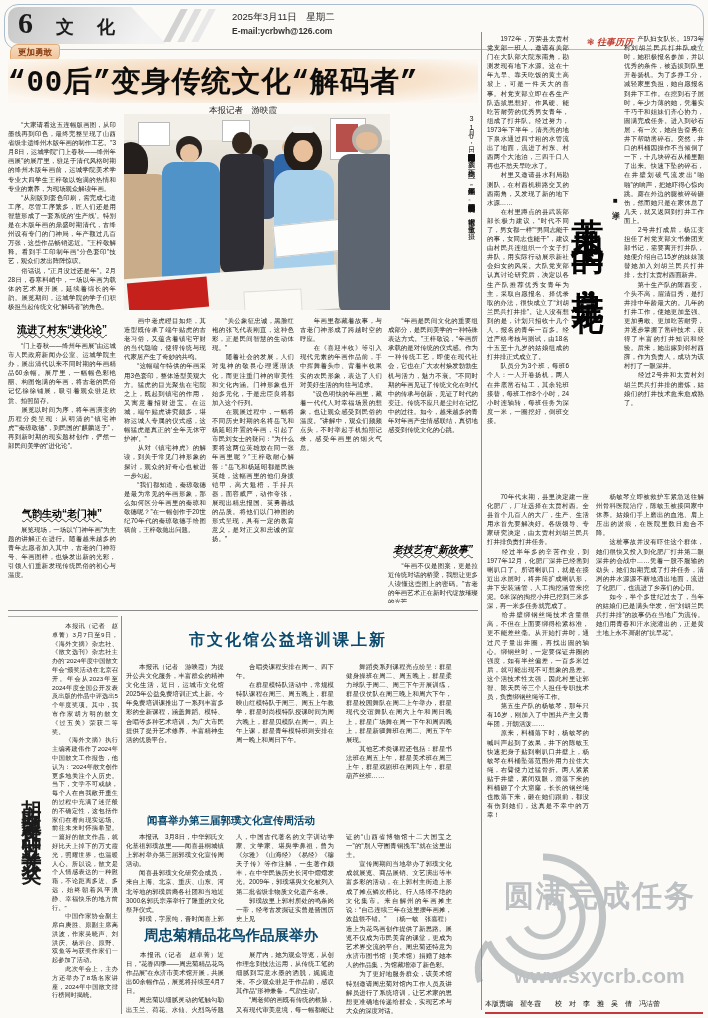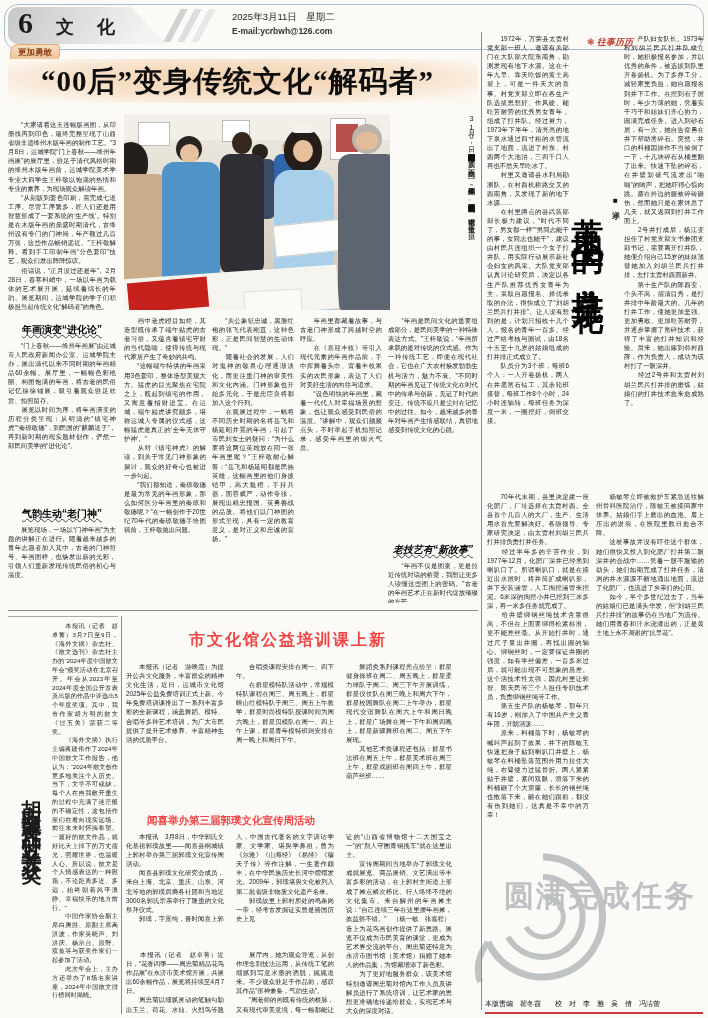--- a/index.html
+++ b/index.html
@@ -15,40 +15,40 @@
   .section{left:56px;top:15px;font-size:18px;font-weight:bold;letter-spacing:9px;}
   .d1{left:232px;top:11px;font-size:9.5px;color:#222;}
   .d2{left:232px;top:26px;font-size:8.5px;color:#333;font-weight:bold;}
   .masthead{right:12px;top:6px;font-size:30px;font-weight:bold;font-style:italic;
             font-family:"Liberation Serif","DejaVu Serif",serif;color:#d0181f;letter-spacing:3px;}
   
   .tagbox{left:10px;top:44px;padding:2px 7px;background:linear-gradient(#f7ddc2,#efc196);
           border-radius:8px 3px 8px 3px;font-size:8.5px;font-weight:bold;color:#8a3c0f;border:1px solid #e2ad76;}
   .banner{left:8px;top:59px;width:470px;height:44px;
           background:radial-gradient(ellipse at 50% 45%,#f1ceab 0%,#f7e3cd 55%,#fcf7f0 85%);}
-  .headline{left:8px;top:62px;width:426px;text-align:right;font-size:29px;font-weight:900;
-            font-family:Liberation Serif, serif;letter-spacing:1px;color:#0d0d0d;}
+  .headline{left:8px;top:62px;width:426px;text-align:left;font-size:29px;font-weight:900;
+            font-family:Liberation Mono, monospace;letter-spacing:1px;color:#0d0d0d;}
   .byline{left:8px;top:105px;width:470px;text-align:center;font-size:8.5px;color:#222;}
   .col{font-size:6.4px;line-height:1.42;text-align:justify;white-space:pre-line;overflow:hidden;color:#1c1c1c;}
   .sub{font-size:10px;font-weight:bold;text-align:center;text-decoration:underline wavy 1px #444;color:#000;}
   .vert{writing-mode:vertical-rl;text-orientation:upright;}
   
   .photo{left:124px;top:114px;width:266px;height:196px;background:linear-gradient(#efece5 0%,#ddd5c6 55%,#cfc6b5 100%);overflow:hidden;}
   .ph{position:absolute;}
   
   .rule-h{border-top:1px solid #8a8a8a;height:0;}
   .rule-v{border-left:1px solid #8a8a8a;width:0;}
   
   .award-title{left:10px;top:636px;width:36px;height:366px;font-size:20px;font-weight:bold;
                font-family:"Liberation Serif",serif;letter-spacing:5px;text-align:center;}
   .r-title{left:552px;top:56px;width:58px;height:406px;font-size:32px;font-weight:900;
            font-family:"Liberation Serif",serif;letter-spacing:6px;text-align:center;color:#050505;}
   .r-tag{left:570px;top:36px;font-size:9px;font-weight:bold;font-style:italic;color:#c0392b;margin-left:17px;}
   .r-author{left:606px;top:196px;width:14px;height:54px;font-size:8px;color:#111;}
-  .hl2{font-weight:bold;text-align:center;font-family:"Liberation Serif",serif;color:#ef4444;}
+  .hl2{font-weight:bold;text-align:center;font-family:"Liberation Serif",serif;color:#0c4a6e;}
   .caption{left:392px;top:114px;width:86px;height:196px;font-size:7.2px;line-height:1.9;color:#111;}
   .footerline{left:485px;top:999px;width:218px;font-size:7px;color:#111;border-bottom:2px solid #c4393b;padding-bottom:3px;}
   
   .wm{left:468px;top:842px;width:240px;height:170px;opacity:.5;z-index:6;pointer-events:none;}
   .wm-t1{position:absolute;left:36px;top:34px;font-size:30px;font-weight:bold;color:#828a91;letter-spacing:2px;}
   .wm-t2{position:absolute;left:46px;top:122px;font-size:21px;font-weight:bold;color:#828a91;}
 </style>
 </head>
 <body>
 
@@ -60,20 +60,21 @@
   <div class="abs stripe" style="left:186px;background:#dedede;"></div>
   <div class="abs stripe" style="left:200px;background:#e8e8e8;"></div>
   <div class="abs pagenum">6</div>
   <div class="abs section">文 化</div>
   <div class="abs d1">2025年3月11日　星期二</div>
   <div class="abs d2">E-mail:ycrbwh@126.com</div>
 
   <div class="abs tagbox">更加勇敢</div>
   <div class="abs banner"></div>
   <div class="abs headline">“00后”变身传统文化“解码者”</div>
+  <div class="abs byline">本报记者　游映霞</div>
 
   <div class="abs photo">
     <div class="ph" style="left:0;top:0;width:266px;height:26px;background:#f2efe9;"></div>
     <div class="ph" style="left:14px;top:8px;width:30px;height:22px;background:#fff;border:1px solid #bbb;"></div>
     <div class="ph" style="left:98px;top:6px;width:26px;height:20px;background:#fff;border:1px solid #bbb;"></div>
     <div class="ph" style="left:206px;top:4px;width:34px;height:40px;background:#fff;border:1px solid #bbb;"></div>
     <div class="ph" style="left:212px;top:10px;width:22px;height:28px;background:#b7504a;"></div>
 
     <div class="ph" style="left:128px;top:30px;width:16px;height:16px;border-radius:50%;background:#27221e;"></div>
     <div class="ph" style="left:120px;top:45px;width:32px;height:60px;border-radius:8px;background:#3c4a63;"></div>
@@ -102,21 +103,21 @@
 
     <div class="ph" style="left:-6px;top:158px;width:220px;height:44px;background:#f6f4ee;transform:rotate(-4deg);"></div>
     <div class="ph" style="left:4px;top:166px;width:80px;height:30px;background:#c6201d;transform:rotate(-5deg);"></div>
     <div class="ph" style="left:120px;top:176px;width:56px;height:22px;background:#fbfaf5;border:1px solid #ddd;transform:rotate(-3deg);"></div>
   </div>
   <div class="abs caption vert">3月10日，部分在我市工作生活的台湾同胞和外国友人来到运城学院美术馆展厅内，参观“门上春秋——绛州年画展”，直观感受了解中国传统年画艺术。　本报记者　金玉敏　摄</div>
 
   <div class="abs col" style="left:8px;top:120px;width:108px;height:200px;">　　“大家请看这五连幅版画图，从印墨线再到印色，最终完整呈现了山西省级非遗绛州木版年画的制作工艺。”3月8日，运城学院“门上春秋——绛州年画展”的展厅里，驻足于清代风格时期的绛州木版年画前，运城学院美术学专业大四学生王梓敬以饱满的热情和专业的素养，为现场观众解读年画。
 　　“从刻版到套色印刷，需完成七道工序。尽管工序繁多，匠人们还是用智慧形成了一套系统的‘生产线’。特别是在木版年画的鼎盛时期清代，古绛州设有专门的门神局，年产额过几百万张，这些作品畅销远近。”王梓敬解释。看到手工印制年画“分色套印”技艺，观众们发出阵阵惊叹。
 　　俗话说，“正月没过还是年”。2月28日，春寒料峭中，一场以年画为载体的艺术展开展，延续着绵长的年韵。展览期间，运城学院的学子们积极担当起传统文化“解码者”的角色。</div>
-  <div class="abs sub" style="left:8px;top:323px;width:108px;">年画演变“进化论”</div>
+  <div class="abs sub" style="left:8px;top:323px;width:108px;">流进了村东“进化论”</div>
   <div class="abs col" style="left:8px;top:341px;width:108px;height:162px;">　　“门上春秋——绛州年画展”由运城市人民政府新闻办公室、运城学院主办，展出清代以来不同时期的年画精品60余幅。展厅里，一幅幅色彩艳丽、构图饱满的年画，将古老的民俗记忆徐徐铺展，吸引着观众驻足欣赏、拍照留存。
 　　展览以时间为序，将年画演变的历程分类呈现：从明清的“镇宅神虎”“秦琼敬德”，到民国的“麒麟送子”，再到新时期的现实题材创作，俨然一部民间美学的“进化论”。</div>
   <div class="abs sub" style="left:8px;top:507px;width:108px;">气韵生动“老门神”</div>
   <div class="abs col" style="left:8px;top:525px;width:108px;height:78px;">　　展览现场，一场以“门神年画”为主题的讲解正在进行。随着越来越多的青年志愿者加入其中，古老的门神符号、年画图样，也焕发出新的光彩，引领人们重新发现传统民俗的初心与温度。</div>
   <div class="abs col" style="left:124px;top:316px;width:82px;height:288px;">　　画中老虎瞪目如炬，其造型既传承了端午贴虎的古老习俗，又蕴含着镇宅守财的当代隐喻，使得传统与现代家居产生了奇妙的共鸣。
 　　“这幅端午特供的年画采用3色套印，整体造型美观大方。猛虎的目光聚焦在宅院之上，既起到镇宅的作用，又寓意着招财进宝。在运城，端午贴虎讲究颇多，堪称运城人专属的仪式感，这幅猛虎是真正的‘全年无休守护神’。”
 　　从对《镇宅神虎》的解读，到关于常见门神形象的探讨，观众的好奇心也被进一步勾起。
 　　“我们都知道，秦琼敬德是最为常见的年画形象，那么如何区分年画里的秦琼和敬德呢？”在一幅创作于20世纪70年代的秦琼敬德手绘图稿前，王梓敬抛出问题。</div>
   <div class="abs col" style="left:212px;top:316px;width:82px;height:288px;">　　“关公象征忠诚，黑脸红袍的张飞代表刚直，这种色彩，正是民间智慧的生动体现。”
 　　随着社会的发展，人们对鬼神的敬畏心理逐渐淡化，而更注重门神的审美性和文化内涵。门神形象也开始多元化，于是忠臣良将都加入这个行列。
@@ -148,20 +149,21 @@
 
   <div class="abs hl2" style="left:126px;top:814px;width:210px;font-size:10.5px;font-family:'Liberation Sans',sans-serif;">闻喜举办第三届郭璞文化宣传周活动</div>
   <div class="abs col" style="left:126px;top:832px;width:98px;height:90px;">　　本报讯　3月8日，中华郭氏文化基祖郭璞故里——闻喜县桐城镇上郭村举办第三届郭璞文化宣传周活动。
 　　闻喜县郭璞文化研究会成员，来自上海、北京、重庆、山东、河北等地的郭璞后裔各社团和当地近3000名郭氏宗亲举行了隆重的文化祭拜仪式。
 　　郭璞，字景纯，晋时闻喜上郭村</div>
   <div class="abs col" style="left:236px;top:832px;width:98px;height:90px;">人，中国古代著名的文字训诂学家、文学家、堪舆学鼻祖，曾为《尔雅》《山海经》《易经》《穆天子传》等作注解，一生著作颇丰，在中华民族历史长河中熠熠发光。2009年，郭璞堪舆文化被列入第二批省级非物质文化遗产名录。
 　　郭璞故里上郭村所处的鸣条岗一带，经考古发掘证实曾是晋国历史上见</div>
   <div class="abs col" style="left:346px;top:832px;width:106px;height:90px;">证的“山西省博物馆十二大国宝之一”的“刖人守囿青铜挽车”就在这里出土。
 　　宣传周期间当地举办了郭璞文化成就展览、商品展销、文艺演出等丰富多彩的活动，在上郭村主街道上形成了摊点鳞次栉比、行人络绎不绝的文化集市。来自解州的年画摊主说：“自己连续三年在这里摆年画摊，效益很不错。”　（杨一敏　张嘉程）</div>
 
+  <div class="abs hl2" style="left:126px;top:926px;width:210px;font-size:14.5px;">周忠菊精品花鸟作品展举办</div>
   <div class="abs col" style="left:126px;top:950px;width:98px;height:64px;">　　本报讯（记者　赵卓菁）近日，“花香四季——周忠菊精品花鸟作品展”在永济市美术馆开展，共展出60余幅作品，展览将持续至4月7日。
 　　周忠菊以细腻灵动的笔触勾勒出玉兰、荷花、水仙、火烈鸟等题材作品，生动鲜活地展现了自然万物的生机与意趣。</div>
   <div class="abs col" style="left:236px;top:950px;width:98px;height:64px;">　　展厅内，她为观众导览，从创作理念到技法运用，从传统工笔的细腻到写意水墨的洒脱，娓娓道来。不少观众驻足于作品前，感叹其作品“形神兼备，气韵生动”。
 　　“周老师的画既有传统的根脉，又有现代审美意境，每一幅都能让人感受到她对自然的热爱。”一位书画爱好者说。</div>
   <div class="abs col" style="left:346px;top:924px;width:106px;height:90px;">造上为花鸟画创作提供了新思路。展览不仅成为市民美育的课堂，更成为艺术界交流的平台。周忠菊还特意为永济市图书馆（美术馆）捐赠了她本人的作品集，为馆藏增添了新色彩。
 　　为了更好地服务群众，该美术馆特别邀请周忠菊对馆内工作人员及讲解员进行了系统培训，让艺术家的思想更准确地传递给群众，实现艺术与大众的深度对话。</div>
 
   <div class="abs r-tag">❃ 往事历历</div>
   <div class="abs r-title vert">黄土地上的“抗旱花”</div>
   <div class="abs r-author vert">■寒泽</div>
@@ -185,15 +187,16 @@
   <div class="abs footerline">本版责编　翟冬霞　　校　对　李　雅　吴　倩　冯洁蕾</div>
 
   <div class="abs wm">
     <svg width="150" height="150" viewBox="0 0 150 150">
       <path d="M75,15 A60,60 0 1,1 20,100" fill="none" stroke="#878e94" stroke-width="7"></path>
       <path d="M75,35 A40,40 0 1,1 40,95" fill="none" stroke="#878e94" stroke-width="6"></path>
       <path d="M75,55 A20,20 0 1,1 58,85" fill="none" stroke="#878e94" stroke-width="5"></path>
       <path d="M20,100 Q5,120 12,140" fill="none" stroke="#878e94" stroke-width="6"></path>
     </svg>
     <div class="wm-t1">圆满完成任务</div>
+    <div class="wm-t2">www.sxycrb.com</div>
   </div>
 
 </div>
 
 </body></html>

